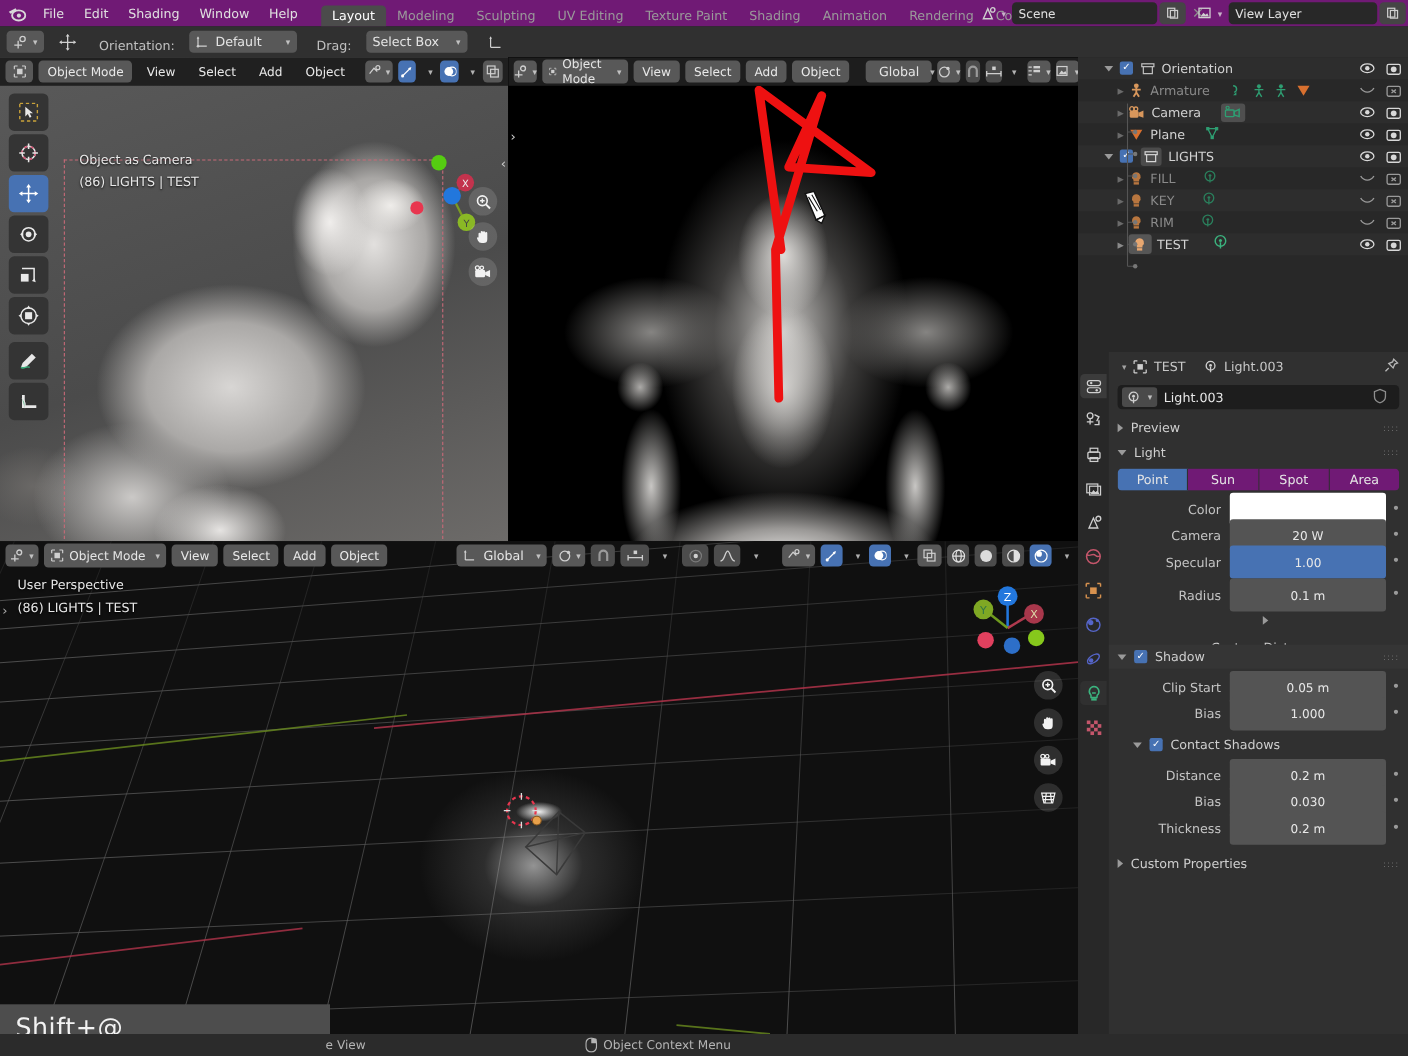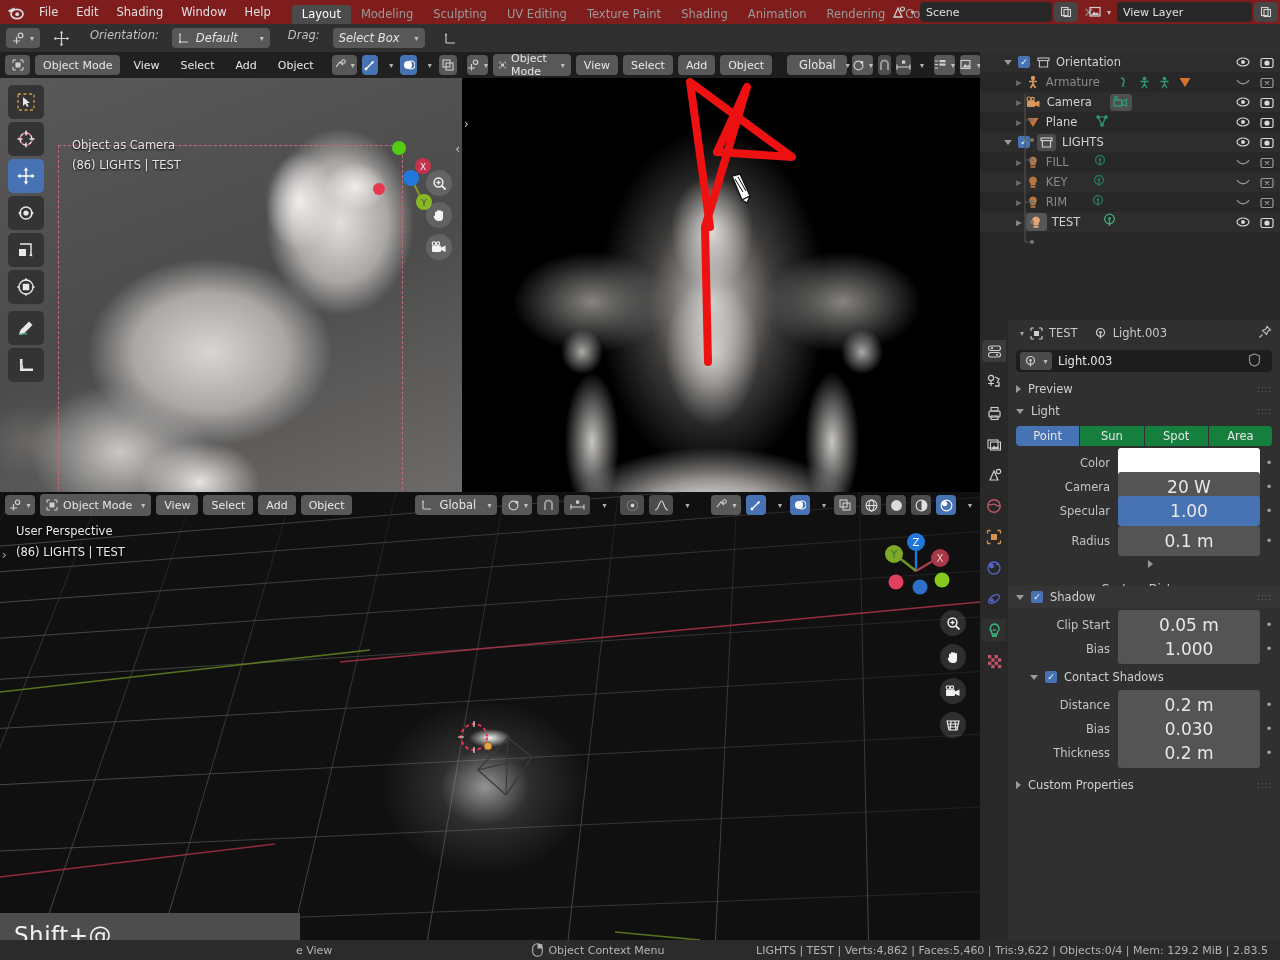--- a/index.html
+++ b/index.html
@@ -24,40 +24,40 @@
   .icobtn {
     width: 24px; height: 20px; border-radius: 4px; background: #585858;
     display: inline-flex; align-items: center; justify-content: center;
   }
   .icobtn.on { background: #4772b3; }
   .icobtn.flat { background: transparent; }
 
   
   #topbar {
     position: absolute; left: 0; top: 0; width: 1280px; height: 24px;
-    background: #7f1d1d; display: flex; align-items: center; gap: 0;
+    background: #701a75; display: flex; align-items: center; gap: 0;
   }
   #topbar .menu { padding: 0 9px; height: 24px; line-height: 24px; font-size: 11.5px; color: #e0e0e0; }
   #blenderlogo { width: 30px; display: flex; align-items: center; justify-content: center; }
   .wstab {
     padding: 3px 10px; border-radius: 4px 4px 0 0; font-size: 11.5px;
     color: #9a9a9a; height: 19px; line-height: 13px; margin-top: 5px;
   }
   .wstab.active { background: #4b4b4b; color: #fff; }
   .topfield {
     background: #282828; border-radius: 4px; height: 20px; display: inline-flex;
     align-items: center; padding: 0 6px; color: #e0e0e0;
   }
 
   
   #toolbar2 {
     position: absolute; left: 0; top: 24px; width: 1280px; height: 28px;
     background: #303030; display: flex; align-items: center; padding: 0 6px; gap: 6px;
   }
-  #toolbar2 .seg { display: inline-flex; align-items: flex-start; gap: 5px; font-style: italic; }
+  #toolbar2 .seg { display: inline-flex; align-items: flex-end; gap: 5px; }
   .label-dim { color: #c0c0c0; font-size: 11.5px; }
   .dropdown {
     background: #585858; border-radius: 4px; height: 20px; display: inline-flex;
     align-items: center; padding: 0 6px 0 6px; gap: 6px; min-width: 60px;
   }
   .dropdown .txt { flex: 1; font-size: 11.5px; }
 
   
   .region { position: absolute; overflow: hidden; }
   .vpheader {
@@ -95,26 +95,26 @@
   .namefield { margin: 4px 8px 0 8px; height: 22px; background: #1d1d1d; border-radius: 4px;
                display: flex; align-items: center; padding: 0 4px; gap: 6px; }
   .namefield .nm { flex: 1; font-size: 11.5px; color: #e8e8e8; }
   .panelhdr { height: 22px; display: flex; align-items: center; gap: 7px; padding: 0 8px;
               font-size: 11.5px; color: #cfcfcf; position: relative; }
   .panelhdr.shaded { background: #353535; }
   .grip { position: absolute; right: 8px; color: #6d6d6d; letter-spacing: 1px; font-size: 8px; }
   .prow { display: flex; align-items: center; height: 22px; margin: 2px 0; padding-right: 6px; }
   .prow .lbl { width: 110px; text-align: right; padding-right: 8px; font-size: 11.5px; color: #c4c4c4; }
   .field { flex: 1; height: 30px; border-radius: 3px; background: #545454; display: flex;
-           align-items: center; justify-content: center; font-size: 17px; color: #e8e8e8; }
+           align-items: center; justify-content: center; font-size: 11px; color: #e8e8e8; }
   .field.accent { background: #4772b3; }
   .field.white { background: #fff; }
   .anim-dot { width: 10px; text-align: center; color: #9a9a9a; font-size: 13px; line-height: 10px; margin-left: 4px; }
   .seg4 { display: flex; margin: 4px 8px 6px 8px; height: 20px; border-radius: 4px; overflow: hidden; }
-  .seg4 > div { flex: 1; background: #15803d; display: flex; align-items: center; justify-content: center;
+  .seg4 > div { flex: 1; background: #701a75; display: flex; align-items: center; justify-content: center;
                 font-size: 11.5px; border-right: 1px solid #303030; }
   .seg4 > div:last-child { border-right: none; }
   .seg4 > div.on { background: #4772b3; }
   .chk { width: 12px; height: 12px; border-radius: 2px; background: #4772b3; display: inline-flex;
          align-items: center; justify-content: center; color: #fff; font-size: 9px; }
   .chk.off { background: #656565; }
 
   
   #statusbar {
     position: absolute; left: 0; top: 940px; width: 1280px; height: 20px; background: #2b2b2b;
@@ -1225,18 +1225,15 @@
     <div class="sec" style="margin-left:296px;">
       <span>e View</span>
     </div>
     <div class="sec" style="margin-left:200px;">
       <svg width="11" height="14" viewBox="0 0 11 14">
         <rect x="0.7" y="0.7" width="9.6" height="12.6" rx="4.6" fill="none" stroke="#b4b4b4" stroke-width="1.1"></rect>
         <path d="M5.5 1 L9.7 1 a1 1 0 0 1 0.6 0.7 L10.3 5.5 L5.5 5.5 Z" fill="#b4b4b4"></path>
       </svg>
       <span>Object Context Menu</span>
     </div>
-    <div class="sec" style="margin-left:auto; margin-right:12px;">
-      <span>LIGHTS | TEST | Verts:4,862 | Faces:5,460 | Tris:9,622 | Objects:0/4 | Mem: 129.2 MiB | 2.83.5</span>
-    </div>
   </div>
 
 </div>
 
 </body></html>

